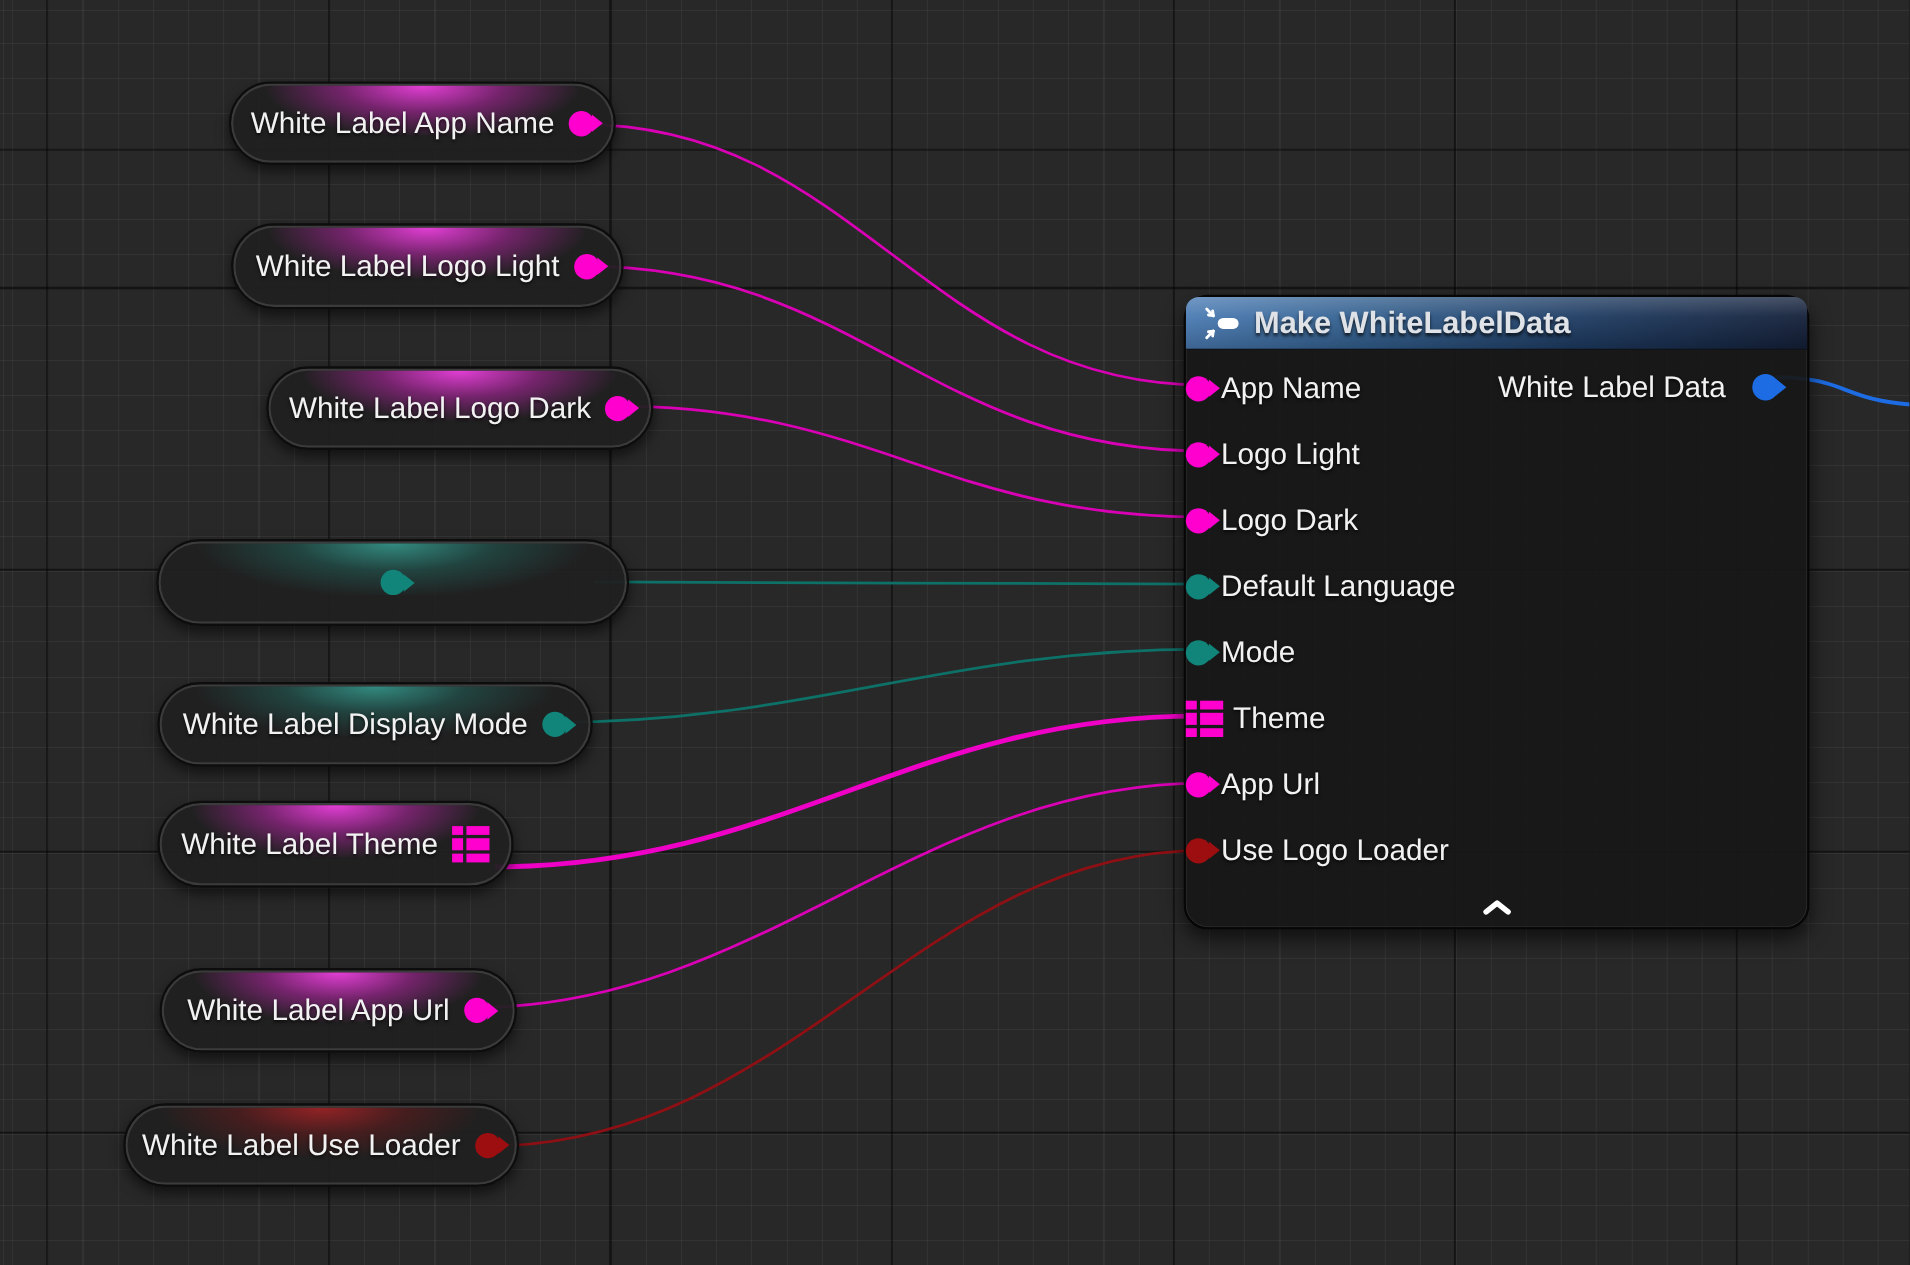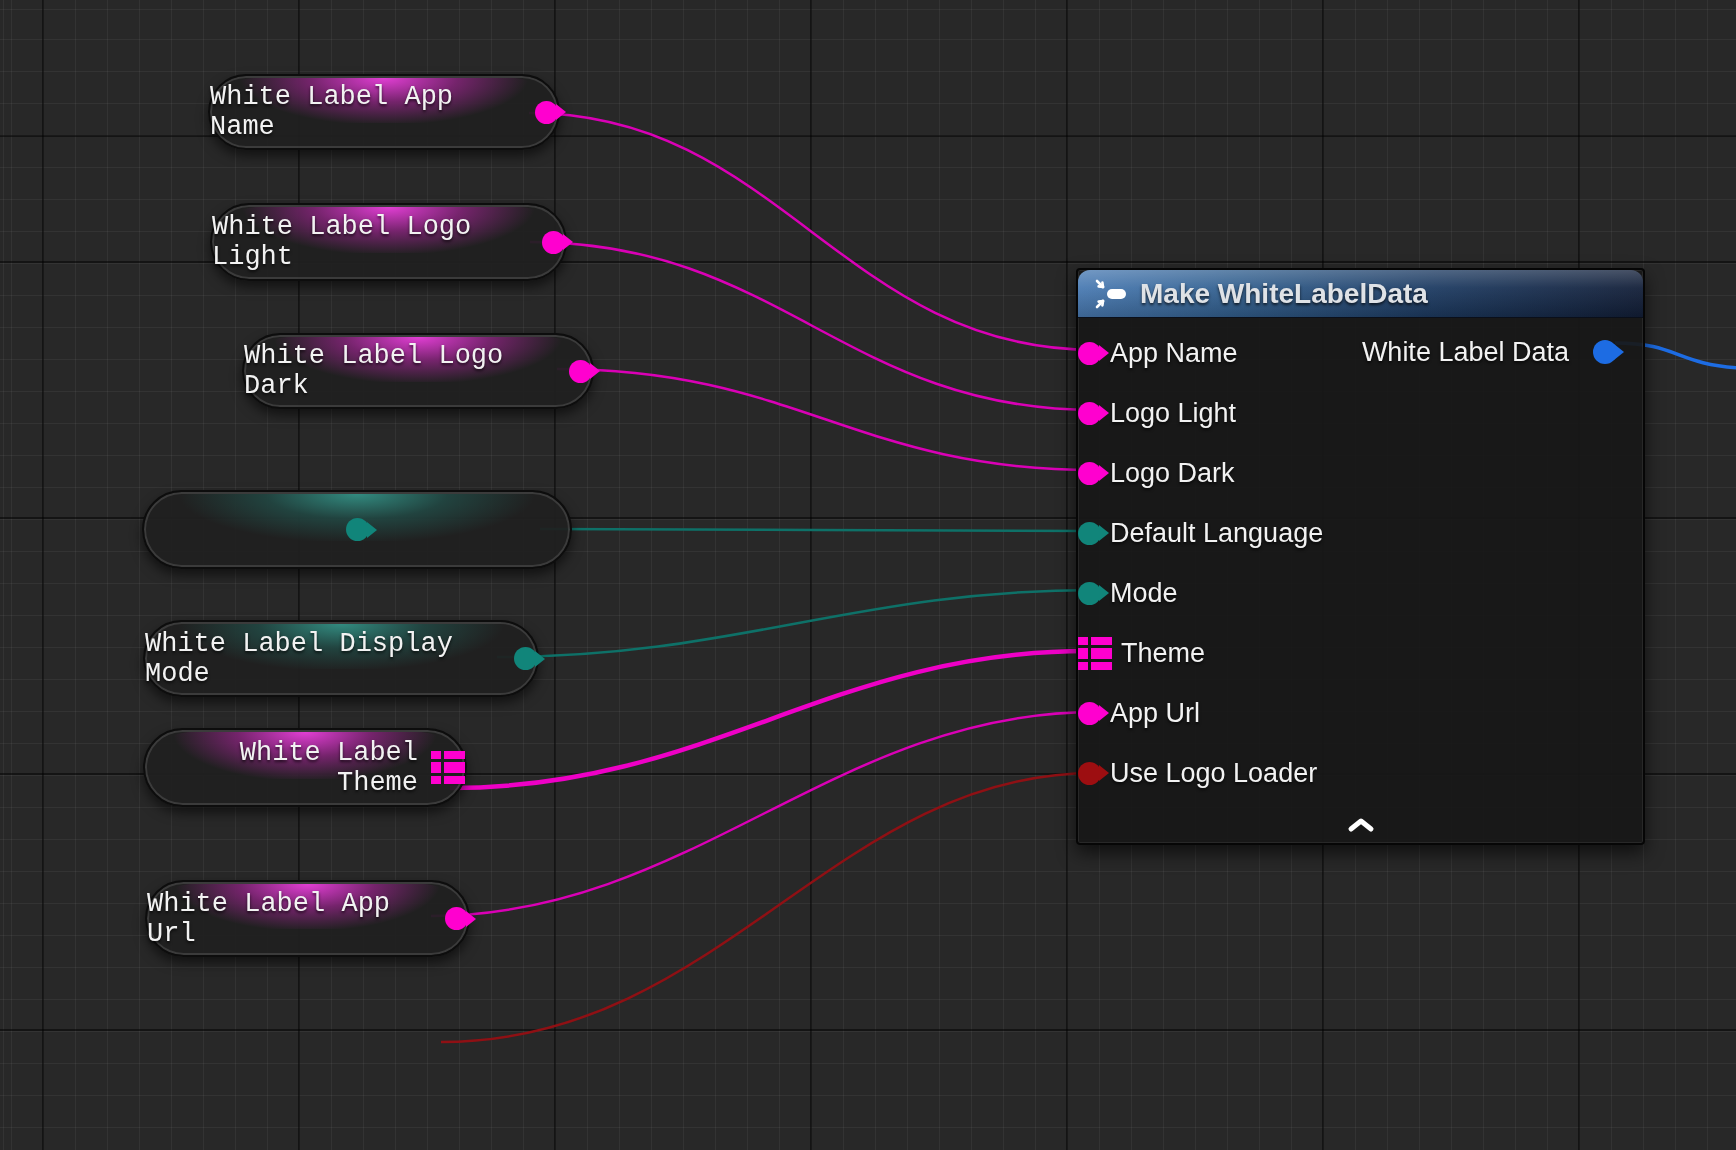--- a/index.html
+++ b/index.html
@@ -19,21 +19,20 @@
 
   
   .capsule{
     position:absolute;display:flex;align-items:center;justify-content:center;gap:13px;
     border-radius:40px;
     background:rgba(32,32,32,0.94);
     border:2px solid #0d0d0d;
     box-shadow:0 6px 12px rgba(0,0,0,0.55), inset 0 0 0 2px rgba(130,130,130,0.28);
     color:#ffffff;font-size:27px;
     text-shadow:0 2px 3px rgba(0,0,0,0.8);
-    font-family:Liberation Mono, monospace;
   }
   .capsule::before{
     content:"";position:absolute;left:8px;right:8px;top:2px;height:62%;
     border-radius:36px 36px 10px 10px;
     background:var(--glow);
     pointer-events:none;
   }
   .capsule>*{position:relative;z-index:1;}
   .glow-magenta{--glow:radial-gradient(58% 140% at 50% 0%, rgba(236,64,222,0.95) 0%, rgba(220,40,200,0.45) 38%, rgba(180,30,160,0) 75%);}
   .glow-teal{--glow:radial-gradient(58% 140% at 50% 0%, rgba(52,150,138,0.9) 0%, rgba(35,120,110,0.4) 38%, rgba(20,90,82,0) 75%);}
@@ -50,21 +49,21 @@
   .c-red{--c:#9d0e11;}
   .c-blue{--c:#1d6ce3;}
 
   .struct-icon{display:grid;grid-template-columns:10px 21px;grid-template-rows:8px 11px 8px;gap:3px;flex:0 0 auto;}
   .struct-icon i{background:var(--c);display:block;}
 
   
   .make-node{
     position:absolute;left:1076px;top:268px;width:569px;height:577px;
     background:rgba(24,24,24,0.93);
-    border:2px solid #060606;border-radius:4px;
+    border:2px solid #060606;border-radius:22px;
     box-shadow:0 8px 18px rgba(0,0,0,0.6), inset 0 0 0 1px rgba(255,255,255,0.07);
     box-sizing:border-box;
   }
   .make-header{
     display:flex;align-items:center;gap:12px;height:47px;
     padding:0 16px;border-radius:12px 12px 0 0;
     background:
       linear-gradient(to bottom, rgba(255,255,255,0.22) 0%, rgba(255,255,255,0.05) 38%, rgba(0,0,0,0.18) 100%),
       linear-gradient(100deg, #4b7cb4 0%, #33608f 28%, #1e3c63 62%, #131f38 100%);
     border-bottom:1px solid #0a0f1a;
@@ -134,20 +133,24 @@
         <i></i>
         <i></i>
       </span>
   </div>
 
   <div class="capsule glow-magenta" style="left:145px;top:880px;width:321px;height:73px;">
     <span class="row-label">White Label App Url</span>
     <span class="pin c-magenta"></span>
   </div>
 
+  <div class="capsule glow-red" style="left:112px;top:1003px;width:356px;height:72px;">
+    <span class="row-label">White Label Use Loader</span>
+    <span class="pin c-red"></span>
+  </div>
 
   <div class="make-node">
     <div class="make-header">
       <svg width="34" height="32" viewBox="0 0 34 32">
         <g stroke="#ffffff" stroke-width="2.6" stroke-linecap="round" fill="none">
           <path d="M3 3 L9 9"></path>
             <path d="M9 9 L4.6 8.4"></path>
             <path d="M9 9 L8.4 4.6"></path>
           <path d="M3 29 L9 23"></path>
             <path d="M9 23 L4.6 23.6"></path>

